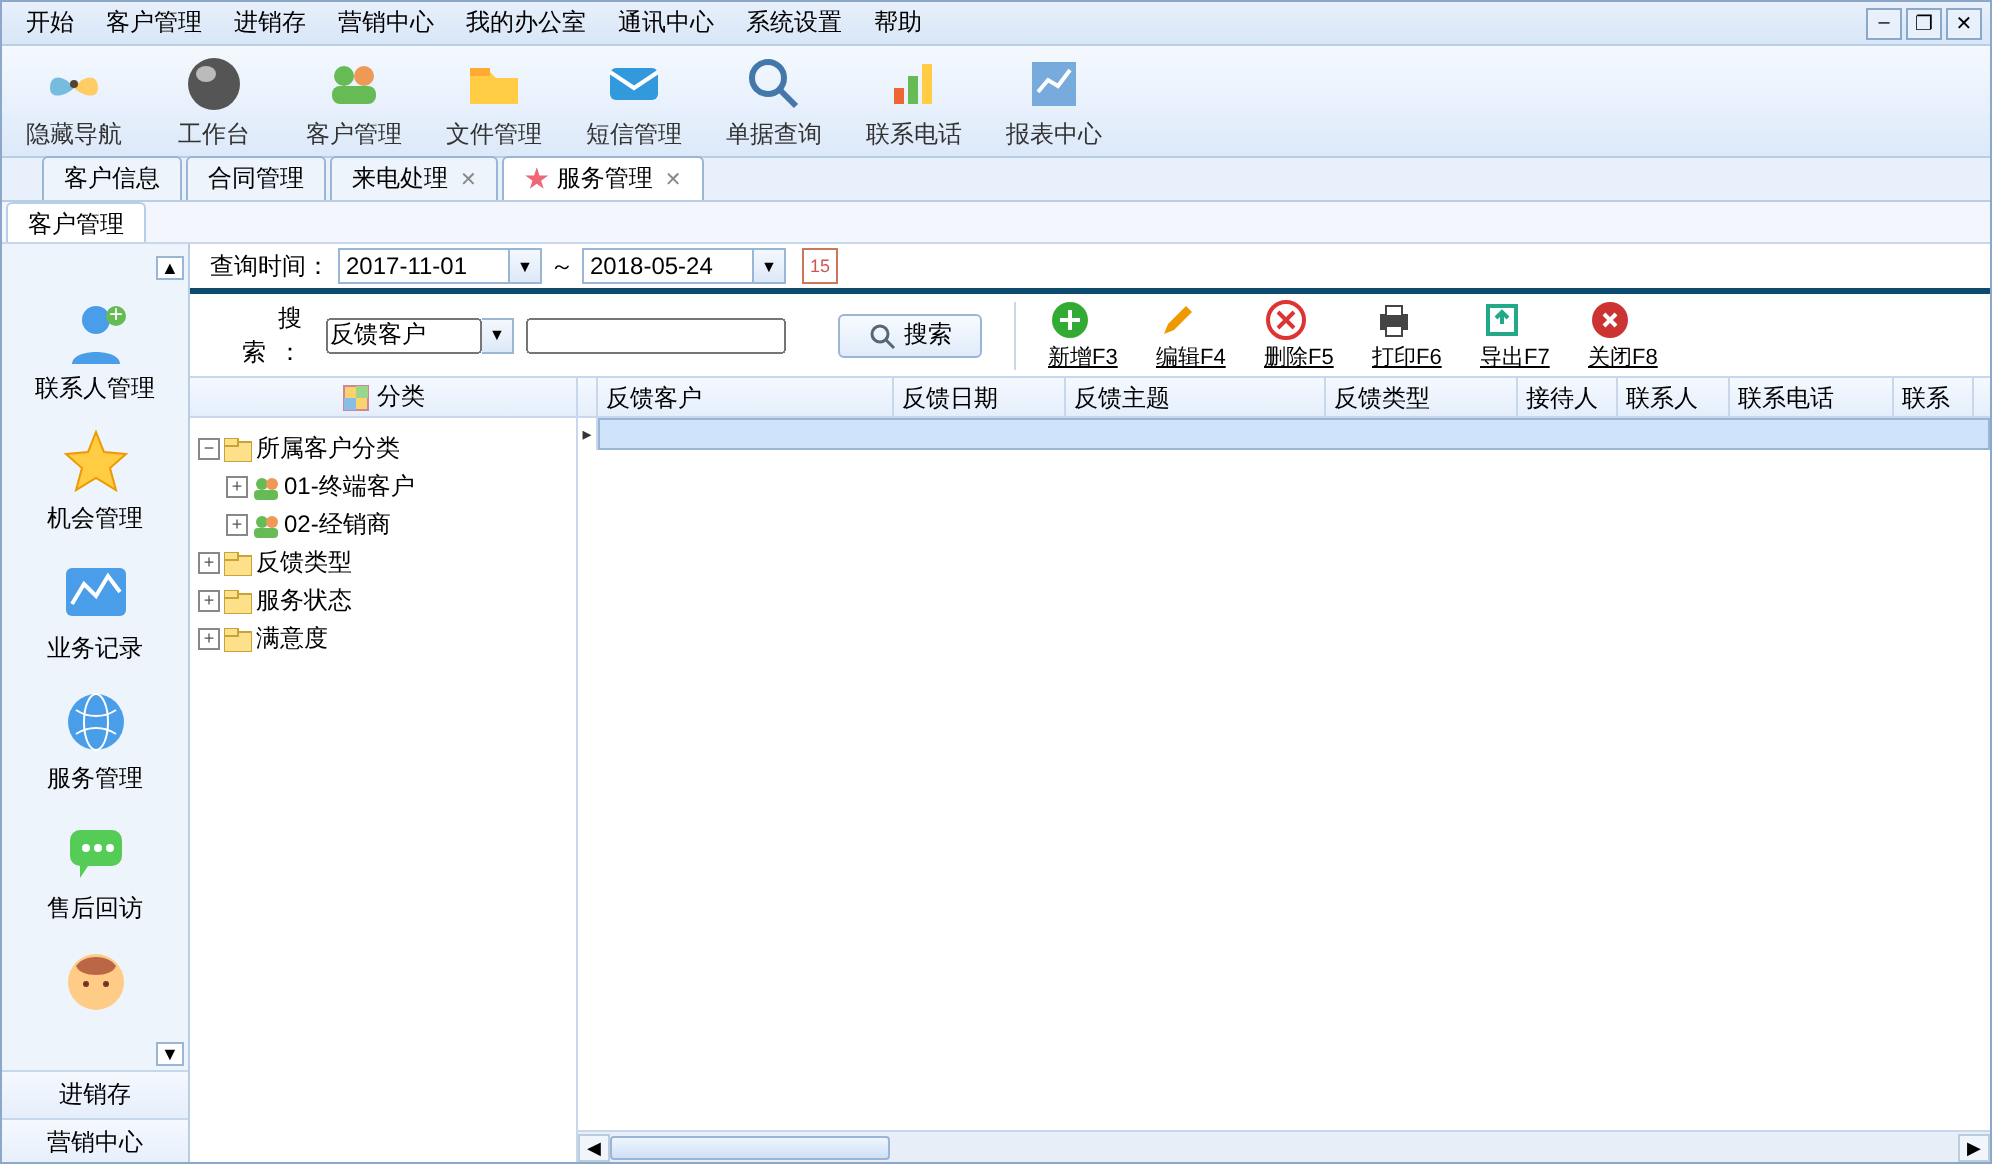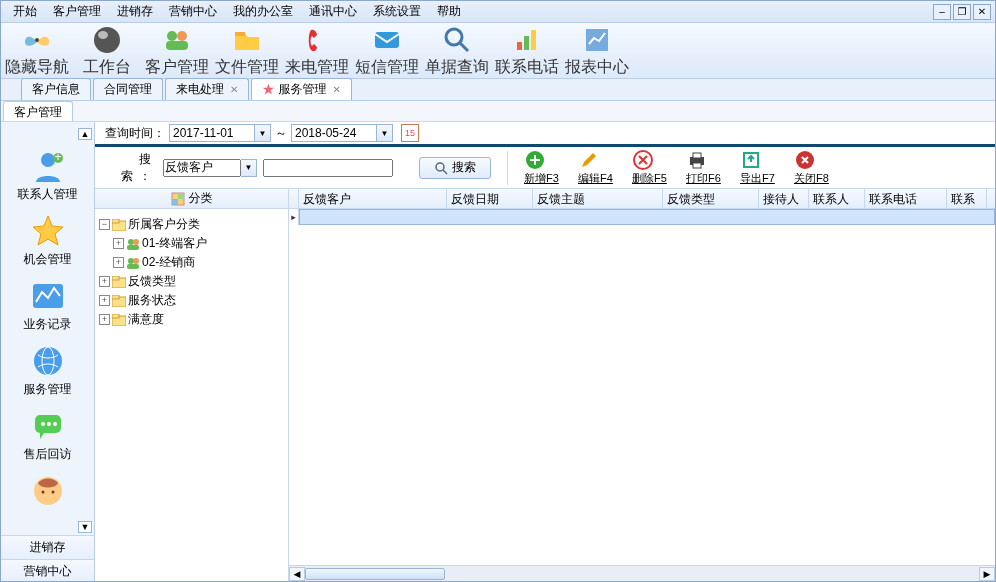--- a/index.html
+++ b/index.html
@@ -8,21 +8,21 @@
 
 .menubar { height: 22px; background: linear-gradient(#e8f0fb,#d8e6f7); border-bottom: 1px solid #b8cde6; display: flex; align-items: center; padding: 0 4px; }
 .menubar .item { padding: 2px 8px; cursor: default; }
 .menubar .winbtns { margin-left: auto; display: flex; gap: 2px; }
 .menubar .winbtn { width: 18px; height: 16px; border: 1px solid #8ba8c9; background: #e8f0fb; display: flex; align-items: center; justify-content: center; font-size: 10px; }
 
 
 .toolbar { height: 56px; background: linear-gradient(#f5f9ff,#dce9f9); border-bottom: 1px solid #b8cde6; display: flex; align-items: center; padding: 0 4px; gap: 6px; }
 .toolbtn { display: flex; flex-direction: column; align-items: center; justify-content: center; width: 64px; height: 52px; cursor: pointer; }
 .toolbtn .ico { width: 32px; height: 32px; display: flex; align-items: center; justify-content: center; }
-.toolbtn .lbl { font-size: 16px; color: #333; margin-top: 1px; }
+.toolbtn .lbl { font-size: 12px; color: #333; margin-top: 1px; }
 
 
 .tabstrip { height: 22px; background: #e8f0fb; border-bottom: 1px solid #b8cde6; display: flex; align-items: flex-end; padding-left: 20px; }
 .tab { border: 1px solid #9ab5d6; border-bottom: none; background: #eef4fc; padding: 2px 10px; margin-right: 2px; border-radius: 3px 3px 0 0; display: flex; align-items: center; gap: 4px; }
 .tab.active { background: #fff; }
 .tab .x { color: #888; font-size: 10px; margin-left: 2px; }
 .tab .star { width: 12px; height: 12px; background: #e67; display: inline-block; clip-path: polygon(50% 0,61% 35%,98% 35%,68% 57%,79% 91%,50% 70%,21% 91%,32% 57%,2% 35%,39% 35%); }
 
 
 .subtabstrip { height: 21px; background: #f3f7fd; border-bottom: 1px solid #c8d8ec; display: flex; }
@@ -134,28 +134,20 @@
         <svg width="32" height="32">
           <path d="M4 10h10l3 3h11v13H4z" fill="#fc4"></path>
           <rect x="4" y="8" width="10" height="4" fill="#fa3"></rect>
         </svg>
       </div>
       <div class="lbl">文件管理</div>
     </div>
     <div class="toolbtn">
       <div class="ico">
         <svg width="32" height="32">
-          <path d="M10 6c-3 3-3 17 0 20 3 3 6 0 6-3l-3-3-2 2c-2-2-2-8 0-10l2 2 3-3c0-3-3-6-6-5z" fill="#d33"></path>
-        </svg>
-      </div>
-      <div class="lbl">来电管理</div>
-    </div>
-    <div class="toolbtn">
-      <div class="ico">
-        <svg width="32" height="32">
           <rect x="4" y="8" width="24" height="16" rx="3" fill="#39d"></rect>
           <path d="M4 10l12 8 12-8" stroke="#fff" fill="none" stroke-width="2"></path>
         </svg>
       </div>
       <div class="lbl">短信管理</div>
     </div>
     <div class="toolbtn">
       <div class="ico">
         <svg width="32" height="32">
           <circle cx="13" cy="13" r="8" fill="none" stroke="#47a" stroke-width="3"></circle>

